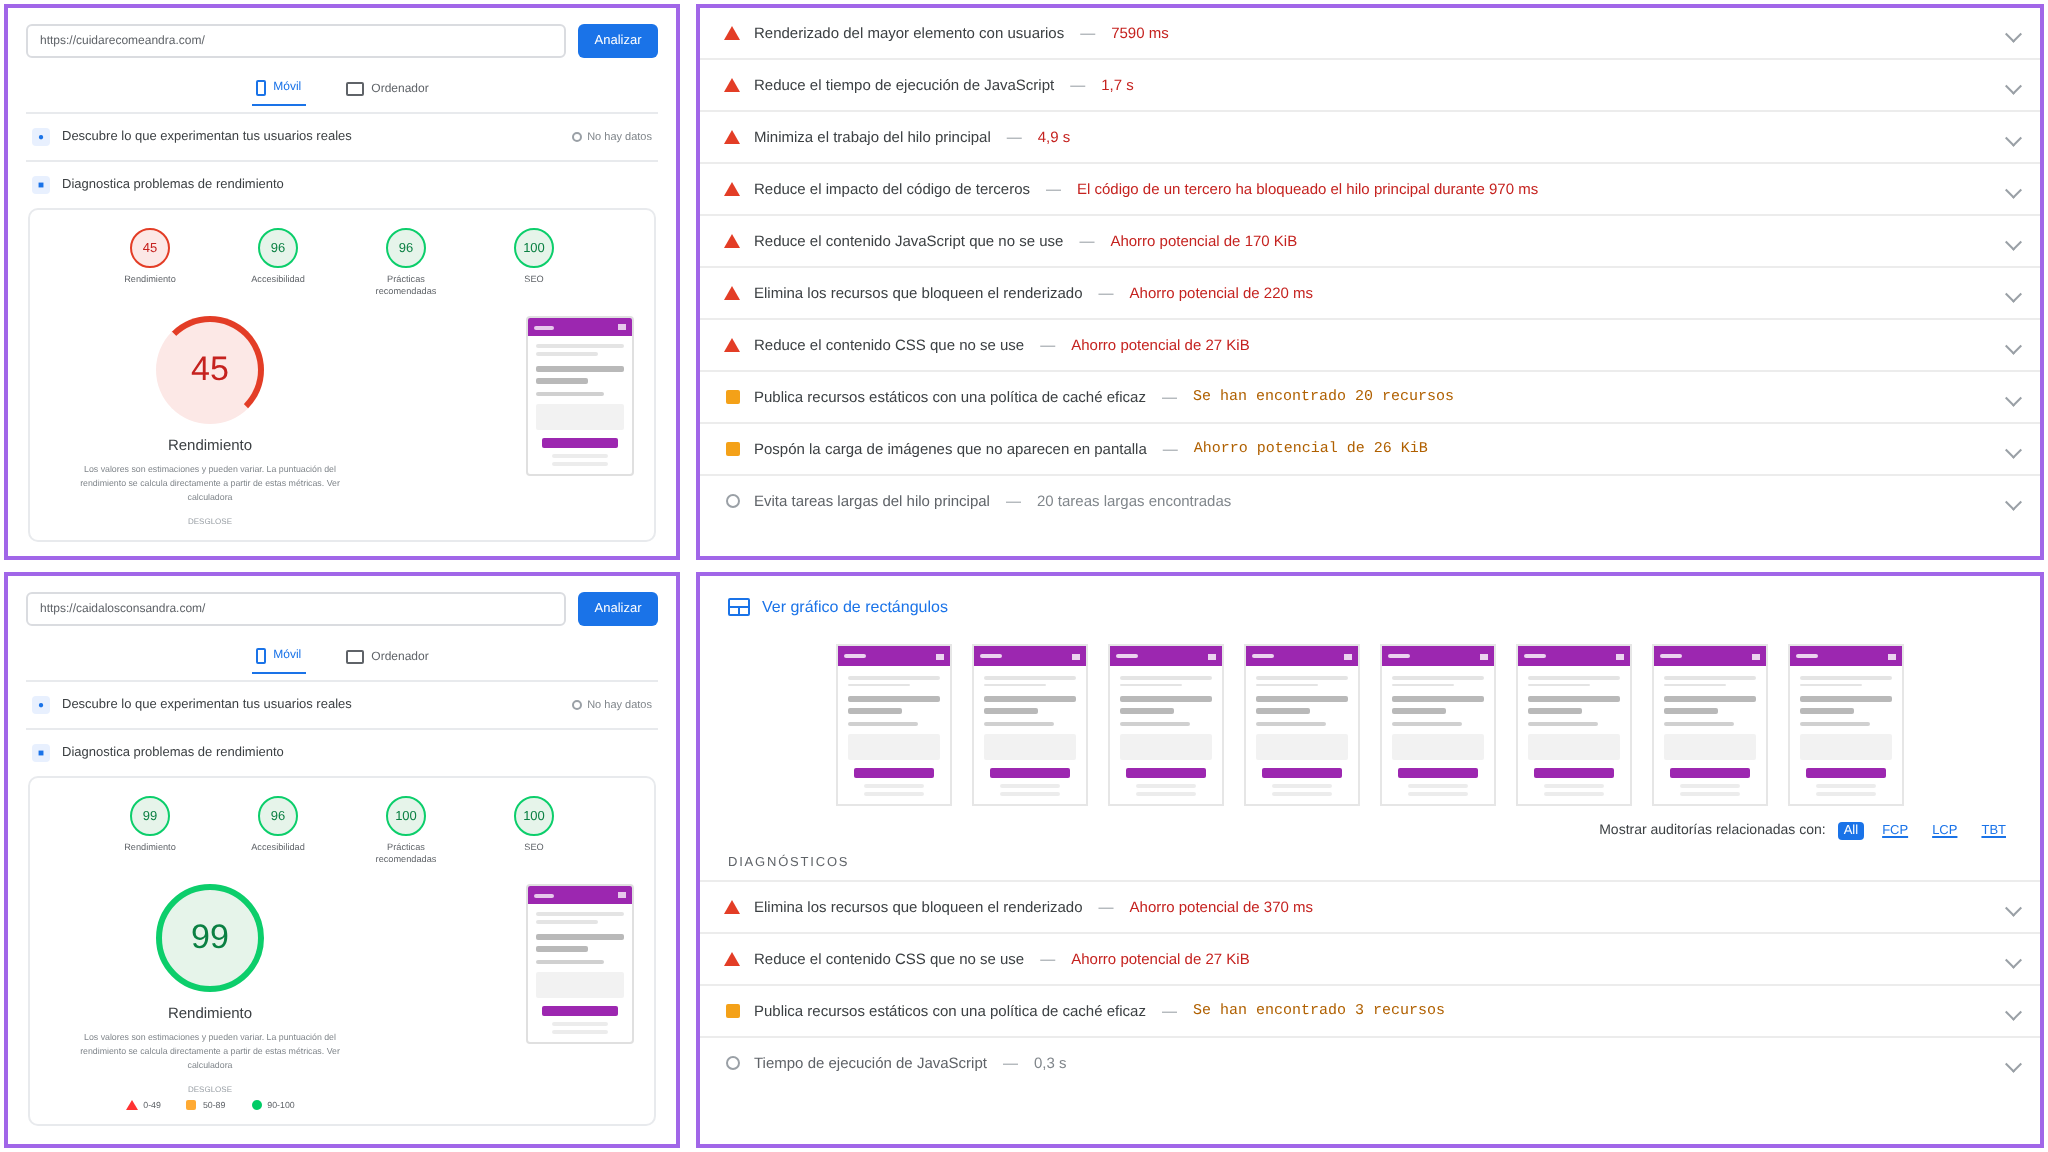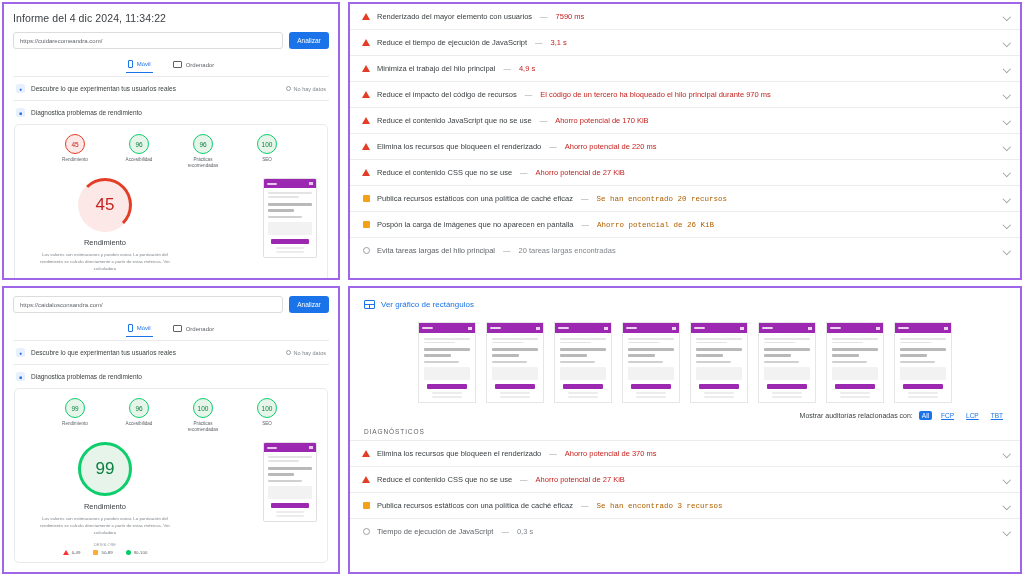--- a/index.html
+++ b/index.html
@@ -204,21 +204,20 @@
     padding: 8px 0 5px 14px; border-bottom:1px solid #ececec;
   }
 </style>
 </head>
 <body>
 
 <div class="stage">
 
   <div class="panel panel-tl">
     <div class="rep">
-      <div class="rep-title">Informe del 4 dic 2024, 11:34:22</div>
       <div class="url-row">
         <div class="url-input">https://cuidarecomeandra.com/</div>
         <button class="analyze-btn">Analizar</button>
       </div>
       <div class="device-tabs">
         <div class="dev-tab active">
           <span class="ic-phone"></span>
           <span>Móvil</span>
         </div>
         <div class="dev-tab">
@@ -402,41 +401,41 @@
         <span class="a-spacer"></span>
         <span class="chev"></span>
       </div>
 
       <div class="audit-row fail">
         <span class="sev">
             <span class="sev-fail"></span>
           </span>
         <span class="a-title">Reduce el tiempo de ejecución de JavaScript</span>
         <span class="a-sep">—</span>
-        <span class="a-val">3,1 s</span>
+        <span class="a-val">1,7 s</span>
         <span class="a-spacer"></span>
         <span class="chev"></span>
       </div>
 
       <div class="audit-row fail">
         <span class="sev">
             <span class="sev-fail"></span>
           </span>
         <span class="a-title">Minimiza el trabajo del hilo principal</span>
         <span class="a-sep">—</span>
         <span class="a-val">4,9 s</span>
         <span class="a-spacer"></span>
         <span class="chev"></span>
       </div>
 
       <div class="audit-row fail">
         <span class="sev">
             <span class="sev-fail"></span>
           </span>
-        <span class="a-title">Reduce el impacto del código de recursos</span>
+        <span class="a-title">Reduce el impacto del código de terceros</span>
         <span class="a-sep">—</span>
         <span class="a-val">El código de un tercero ha bloqueado el hilo principal durante 970 ms</span>
         <span class="a-spacer"></span>
         <span class="chev"></span>
       </div>
 
       <div class="audit-row fail">
         <span class="sev">
             <span class="sev-fail"></span>
           </span>

